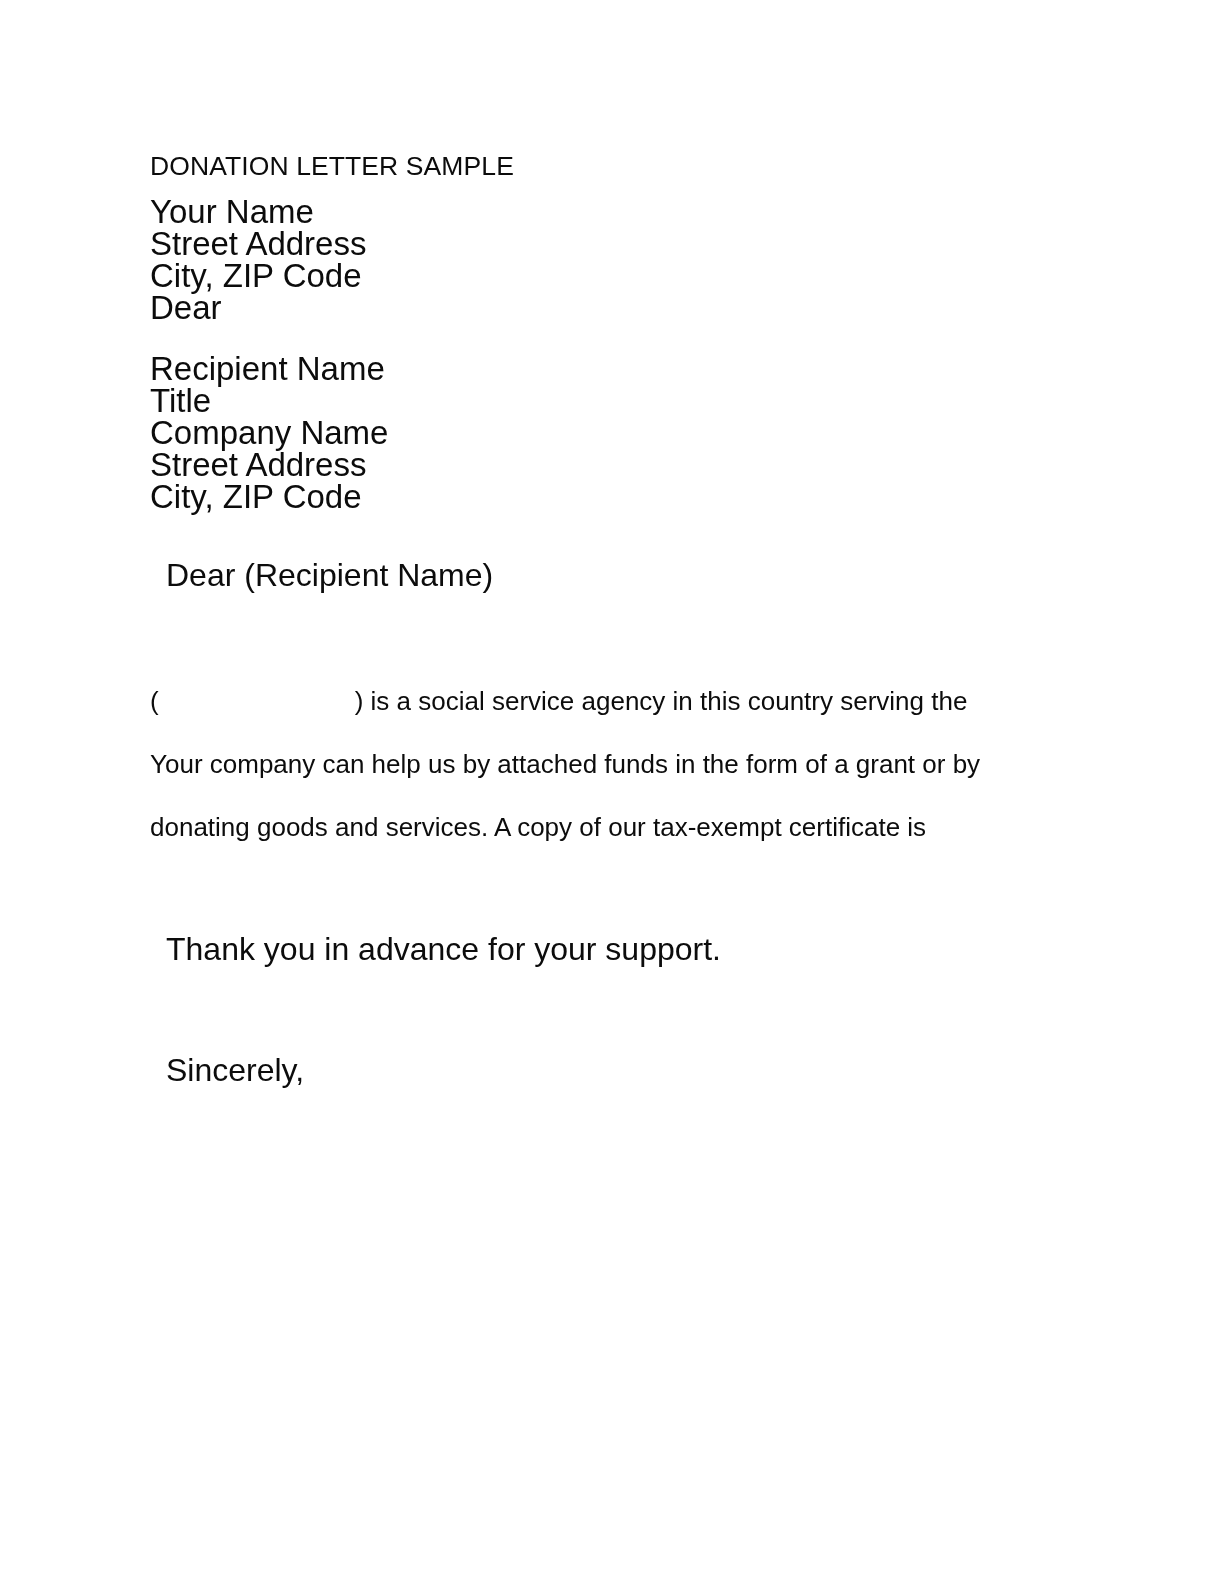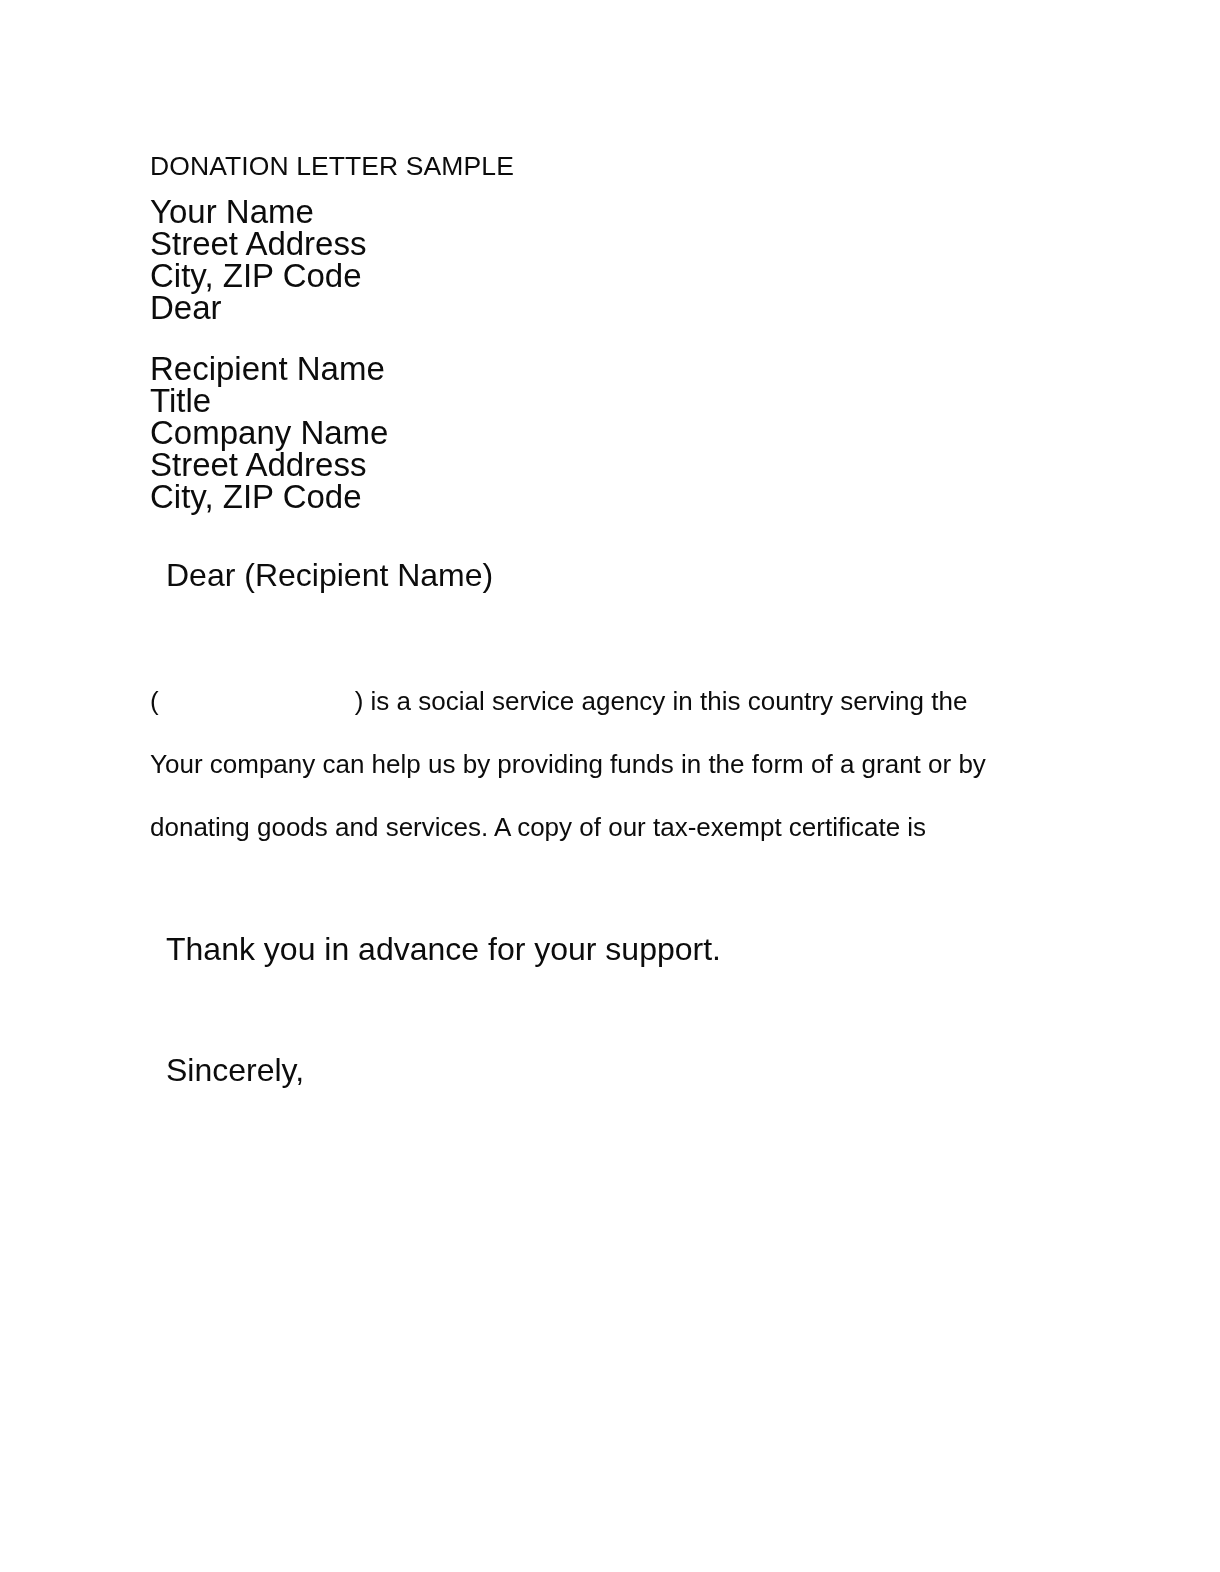--- a/index.html
+++ b/index.html
@@ -110,21 +110,21 @@
     </div>
 
     <div class="spacer-salutation"></div>
 
     <div class="salutation">Dear (Recipient Name)</div>
 
     <div class="spacer-body"></div>
 
     <div class="body-block">
       <div class="line"><span>(</span><span class="fill-gap"></span><span>)</span><span> is a social service agency in this country serving the</span></div>
-      <div class="line">Your company can help us by providing funds in the form of a grant or by</div>
+      <div class="line">Your company can help us by attached funds in the form of a grant or by</div>
       <div class="line">donating goods and services. A copy of our tax-exempt certificate is</div>
     </div>
 
     <div class="spacer-thanks"></div>
 
     <div class="salutation">Thank you in advance for your support.</div>
 
     <div class="spacer-closing"></div>
 
     <div class="salutation">Sincerely,</div>

